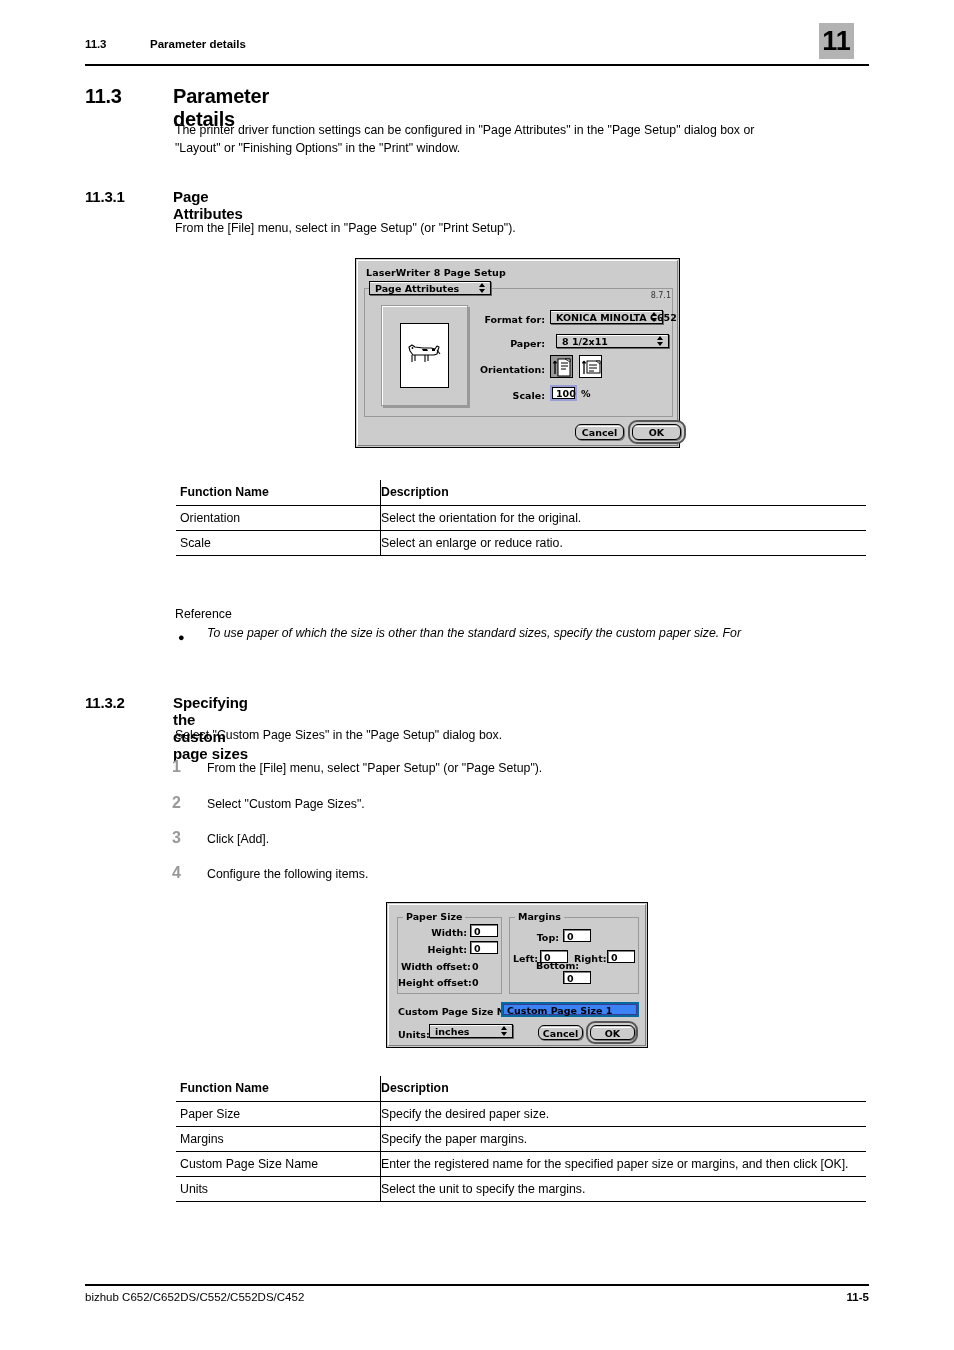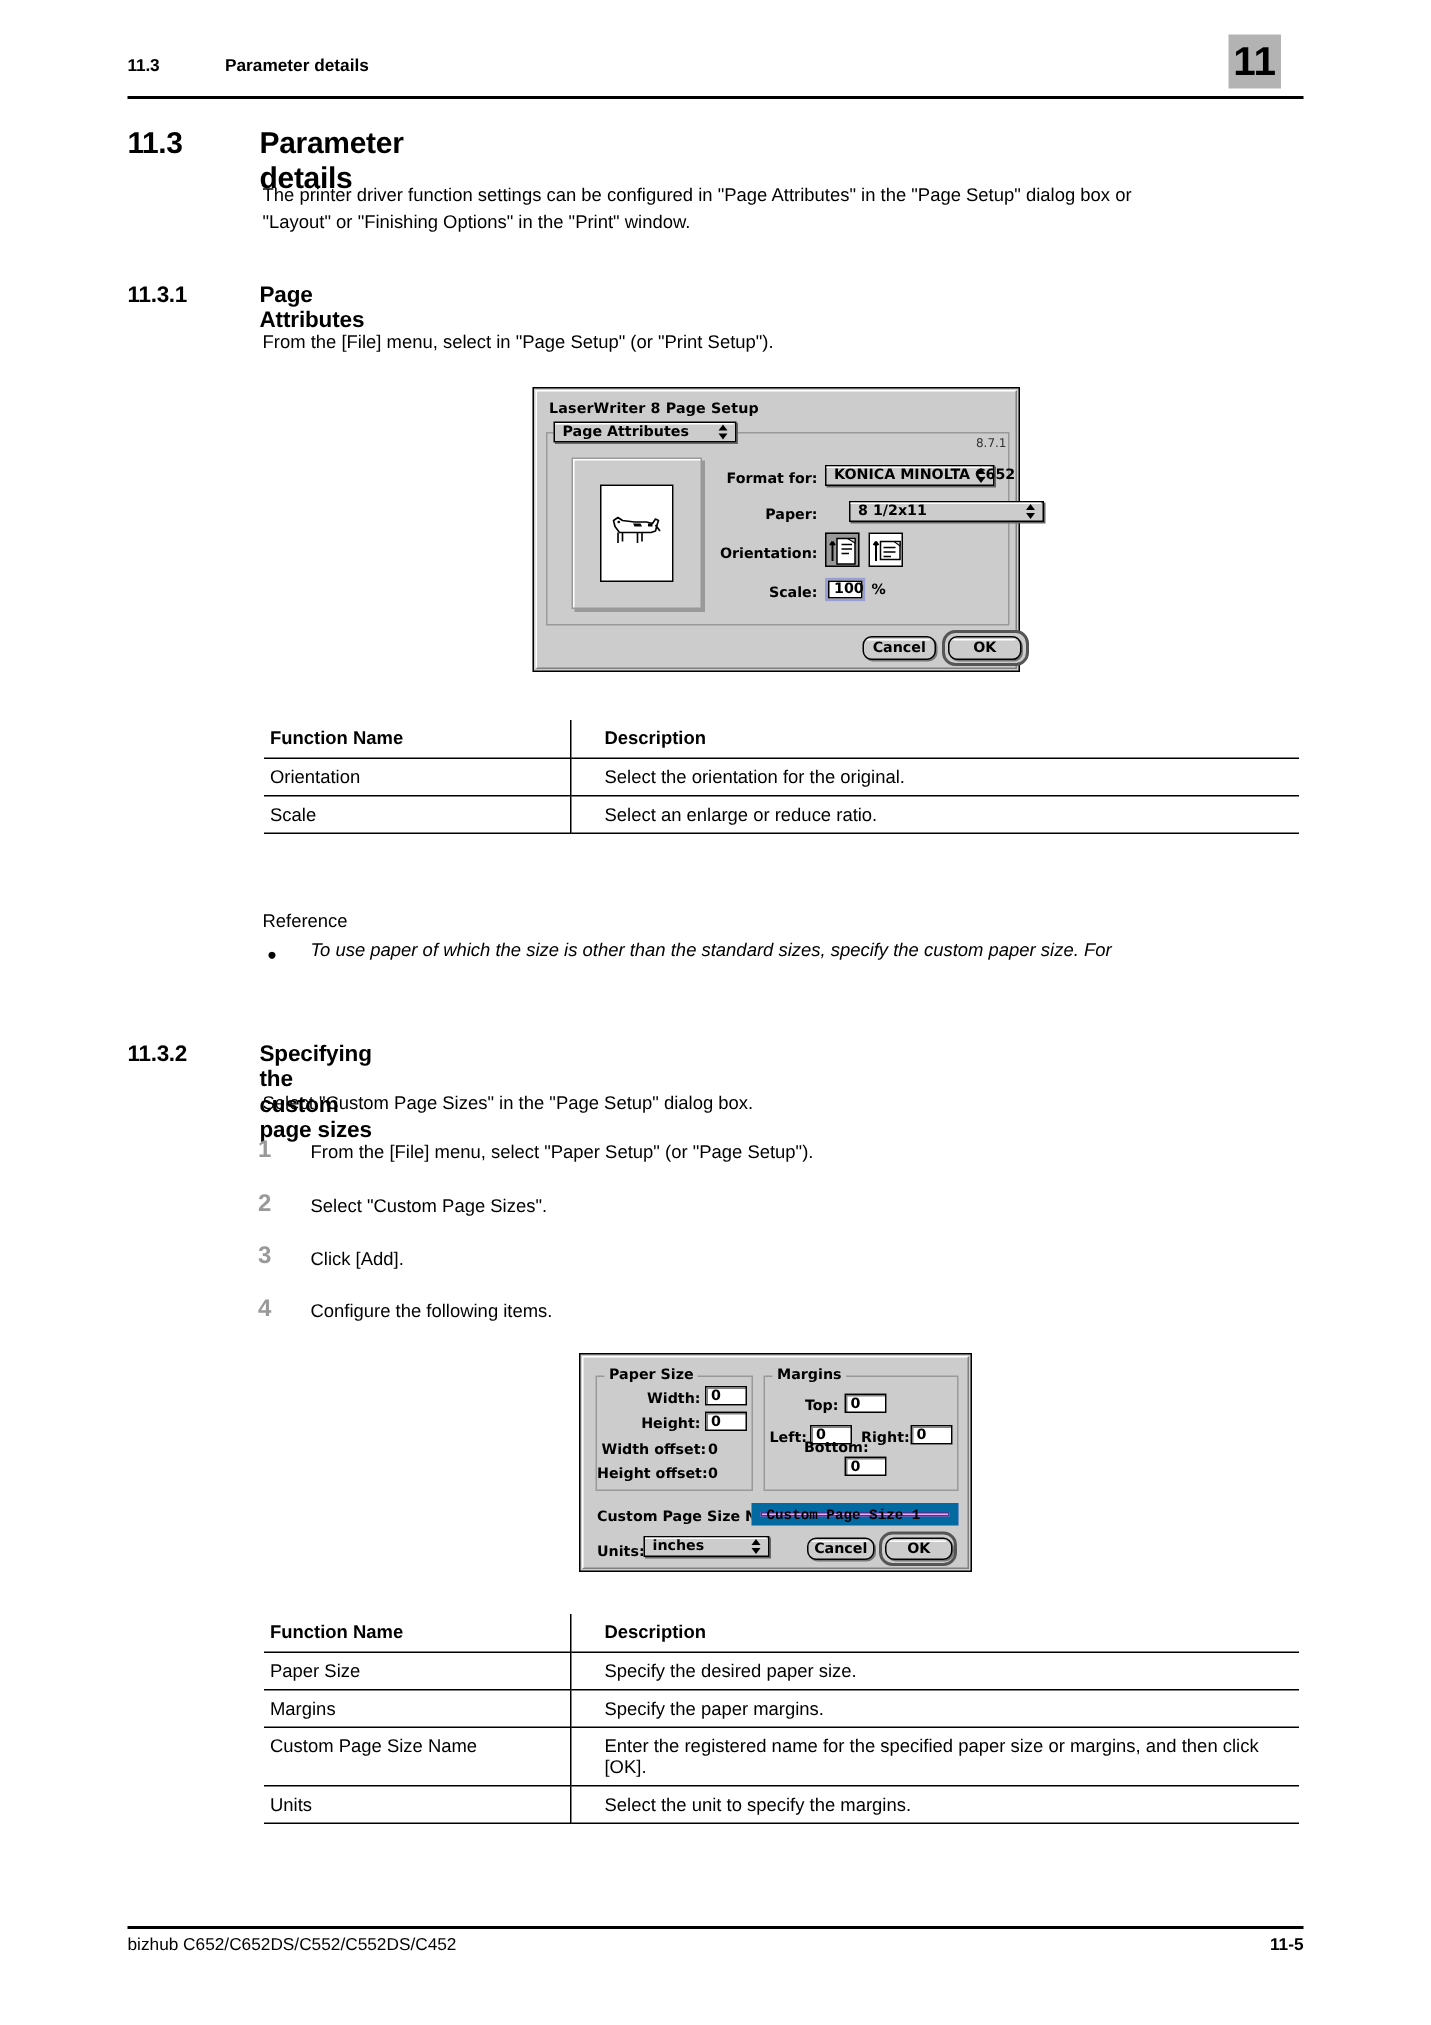--- a/index.html
+++ b/index.html
@@ -174,21 +174,21 @@
     font-weight: bold;
     border-bottom: 1.5px solid #000;
     padding-bottom: 6px;
   }
   .fn-table .col-name {
     width: 200px;
     border-right: 1px solid #000;
     padding-left: 4px;
   }
   .fn-table .col-desc {
-    padding-left: 22px;
+    padding-left: 0;
   }
   .fn-table tr:last-child td { border-bottom: 1px solid #000; }
 
   
   .footer-rule {
     position: absolute;
     left: 85px;
     top: 1284px;
     width: 784px;
     height: 2px;
@@ -334,24 +334,23 @@
     top: 50%;
     transform: translateY(-50%);
     font-size: 9.5px;
     font-weight: bold;
     z-index: 2;
   }
 
   
   .mac-field-named {
     position: absolute;
-    border: 6px solid #0369a1;
-    background: #f0abfc;
-    box-sizing: border-box;
-    font-family: Liberation Mono, monospace;
+    border: 2px solid #0369a1;
+    background: #3b82f6;
+    box-sizing: border-box;
   }
   .mac-field-named .inner {
     position: absolute;
     left:0; top:0; right:0; bottom:0;
     border: 1px solid #3b3b8f;
     box-sizing: border-box;
   }
   .mac-field-named span {
     position: absolute;
     left: 4px;
@@ -505,21 +504,21 @@
 
   <div class="dlg-lab" style="left:425px; top:57px; width:0;"></div>
   <div class="dlg-lab" style="left:126px; top:55px; width:63px;">Format for:</div>
   <div class="mac-popup" style="left:194px; top:51px; width:113px; height:14px;">
     <div class="pm-hl"></div>
     <span class="pm-label">KONICA MINOLTA C652</span>
     <span class="pm-arrows"></span>
   </div>
 
   <div class="dlg-lab" style="left:126px; top:79px; width:63px;">Paper:</div>
-  <div class="mac-popup" style="left:210px; top:75px; width:130px; height:14px;">
+  <div class="mac-popup" style="left:200px; top:75px; width:113px; height:14px;">
     <div class="pm-hl"></div>
     <span class="pm-label">8 1/2x11</span>
     <span class="pm-arrows"></span>
   </div>
 
   <div class="dlg-lab" style="left:116px; top:105px; width:73px;">Orientation:</div>
   <div class="orient-btn sel" style="left:194px; top:96px; width:23px; height:23px;">
     <div class="orient-inner">
       <svg width="21" height="21" viewBox="0 0 21 21" style="display:block;">
         <rect x="6" y="2" width="12" height="17" fill="#fff" stroke="#000" stroke-width="1"></rect>

